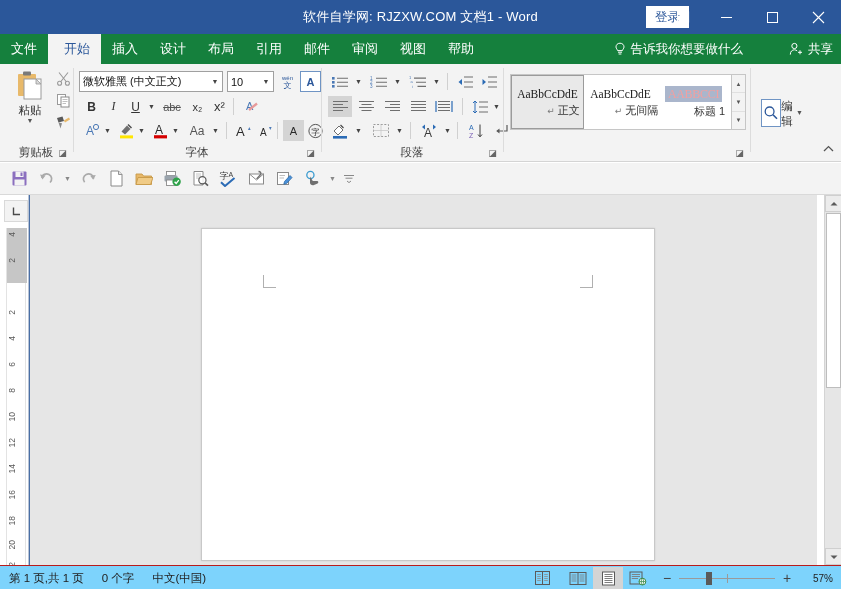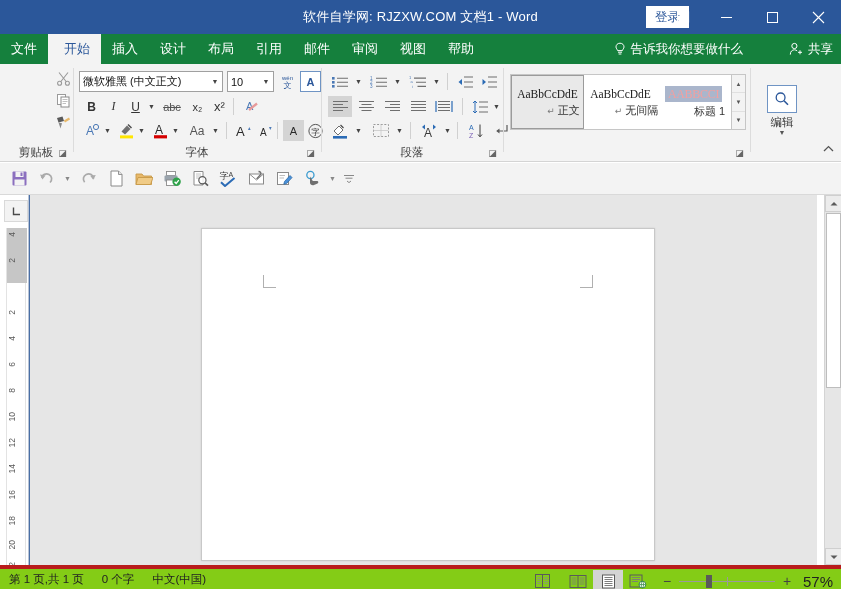--- a/index.html
+++ b/index.html
@@ -132,22 +132,22 @@
   .gal-scroll {
     position: absolute; top: 10px; width: 14px; height: 56px;
     border: 1px solid #c6c6c6; border-left: none; background: #f3f3f3;
     display: flex; flex-direction: column;
   }
   .gal-scroll div {
     flex: 1; display: flex; align-items: center; justify-content: center;
     font-size: 6px; color: #555; cursor: pointer; border-bottom: 1px solid #e0e0e0;
   }
   .edit-btn {
-    position: absolute; top: 6px; width: 42px; height: 66px; cursor: pointer;
-    display: flex; flex-direction: column; align-items: center; padding-top: 4px; justify-content: flex-end;
+    position: absolute; top: 14px; width: 42px; height: 66px; cursor: pointer;
+    display: flex; flex-direction: row; align-items: center; padding-top: 4px;
   }
   .edit-icon-box { width: 30px; height: 28px; border: 1px solid #6f94c4; background:#fff;
                    display: flex; align-items: center; justify-content: center; }
   .ribbon-collapse {
     position: absolute; right: 4px; bottom: 3px; width: 18px; height: 18px;
     display: flex; align-items: center; justify-content: center;
     font-size: 9px; color: #555; cursor: pointer;
   }
 
   
@@ -227,37 +227,37 @@
     justify-content: center; font-size: 7px; color: #5a5a5a; cursor: pointer;
   }
   .sb-thumb {
     position: absolute; left: 1px; top: 18px; width: 15px; height: 175px;
     background: #ffffff; border: 1px solid #bdbdbd; cursor: pointer;
   }
 
   
   .statusbar {
     position: absolute; left: 0; bottom: 0; width: 841px; height: 24px;
-    background: #84cc16; border-top: 4px solid #b91c1c;
+    background: #7dd3fc; border-top: 1px solid #b91c1c;
     display: flex; align-items: center; font-size: 11.5px; color: #222;
   }
   .sb-item { padding: 0 9px; height: 24px; line-height: 24px; cursor: pointer; white-space: nowrap; }
   .sb-right { position: absolute; right: 0; top: 0; height: 24px; display: flex; align-items: center; }
   .view-btn {
     width: 30px; height: 22px; display: flex; align-items: center;
     justify-content: center; cursor: pointer;
   }
   .view-btn.active { background: #d4d4d4; }
   .zoom-wrap { display: flex; align-items: center; gap: 6px; padding: 0 8px; }
   .zoom-sign { font-size: 14px; color: #444; cursor: pointer; width: 12px; text-align: center; }
   .zoom-track { position: relative; width: 96px; height: 16px; cursor: pointer; }
   .zoom-line { position: absolute; top: 8px; left: 0; width: 96px; height: 1px; background: #9a9a9a; }
   .zoom-tick { position: absolute; top: 4px; left: 48px; width: 1px; height: 9px; background: #9a9a9a; }
   .zoom-thumb { position: absolute; top: 2px; left: 27px; width: 6px; height: 13px; background: #5a5a5a; cursor: pointer; }
-  .zoom-pct { font-size: 15px; color: #222; width: 34px; text-align: right; cursor: pointer; }
+  .zoom-pct { font-size: 10px; color: #222; width: 34px; text-align: right; cursor: pointer; }
   .doc-shadow-left { position:absolute; left:0; top:0; width:1px; height:100%; background:#4a6fa5; }
 </style>
 </head>
 <body>
 
 <div id="app">
 
   <div class="titlebar">
     <div class="title-text">软件自学网: RJZXW.COM  文档1  -  Word</div>
 
@@ -311,20 +311,30 @@
         <path d="M1.3 12.6 C1.3 9.4 3.2 7.8 5.4 7.8 C6.5 7.8 7.5 8.2 8.2 8.9" fill="none" stroke="#fff" stroke-width="1"></path>
         <path d="M11 8.3 L11 12.3 M9 10.3 L13 10.3" stroke="#fff" stroke-width="1"></path>
       </svg>
       <span>共享</span>
     </div>
   </div>
 
   <div class="ribbon">
 
     <div class="rgroup" style="left:0; width:72px;">
+      <div class="paste-btn">
+        <svg width="30" height="32" viewBox="0 0 30 32">
+          <rect x="3" y="4" width="18" height="22" rx="1" fill="#e8b96a"></rect>
+          <rect x="8" y="1.5" width="8" height="4" rx="1" fill="#7a7a7a"></rect>
+          <rect x="9" y="9" width="17" height="20" fill="#ffffff" stroke="#9a9a9a" stroke-width="1"></rect>
+          <path d="M21 9 L26 14 L21 14 Z" fill="#d8d8d8" stroke="#9a9a9a" stroke-width=".8"></path>
+        </svg>
+        <span class="paste-label">粘贴</span>
+        <span style="font-size:7px;color:#555;line-height:6px;">▼</span>
+      </div>
 
       <div class="mini-btn" style="left:52px; top:4px;">
         <svg width="15" height="15" viewBox="0 0 15 15">
           <path d="M3 1.5 L10.5 11 M12 1.5 L4.5 11" stroke="#9a9a9a" stroke-width="1.1" fill="none"></path>
           <circle cx="3.6" cy="12.2" r="2" fill="none" stroke="#9a9a9a" stroke-width="1.1"></circle>
           <circle cx="11.4" cy="12.2" r="2" fill="none" stroke="#9a9a9a" stroke-width="1.1"></circle>
         </svg>
       </div>
       <div class="mini-btn" style="left:52px; top:26px;">
         <svg width="15" height="15" viewBox="0 0 15 15">

